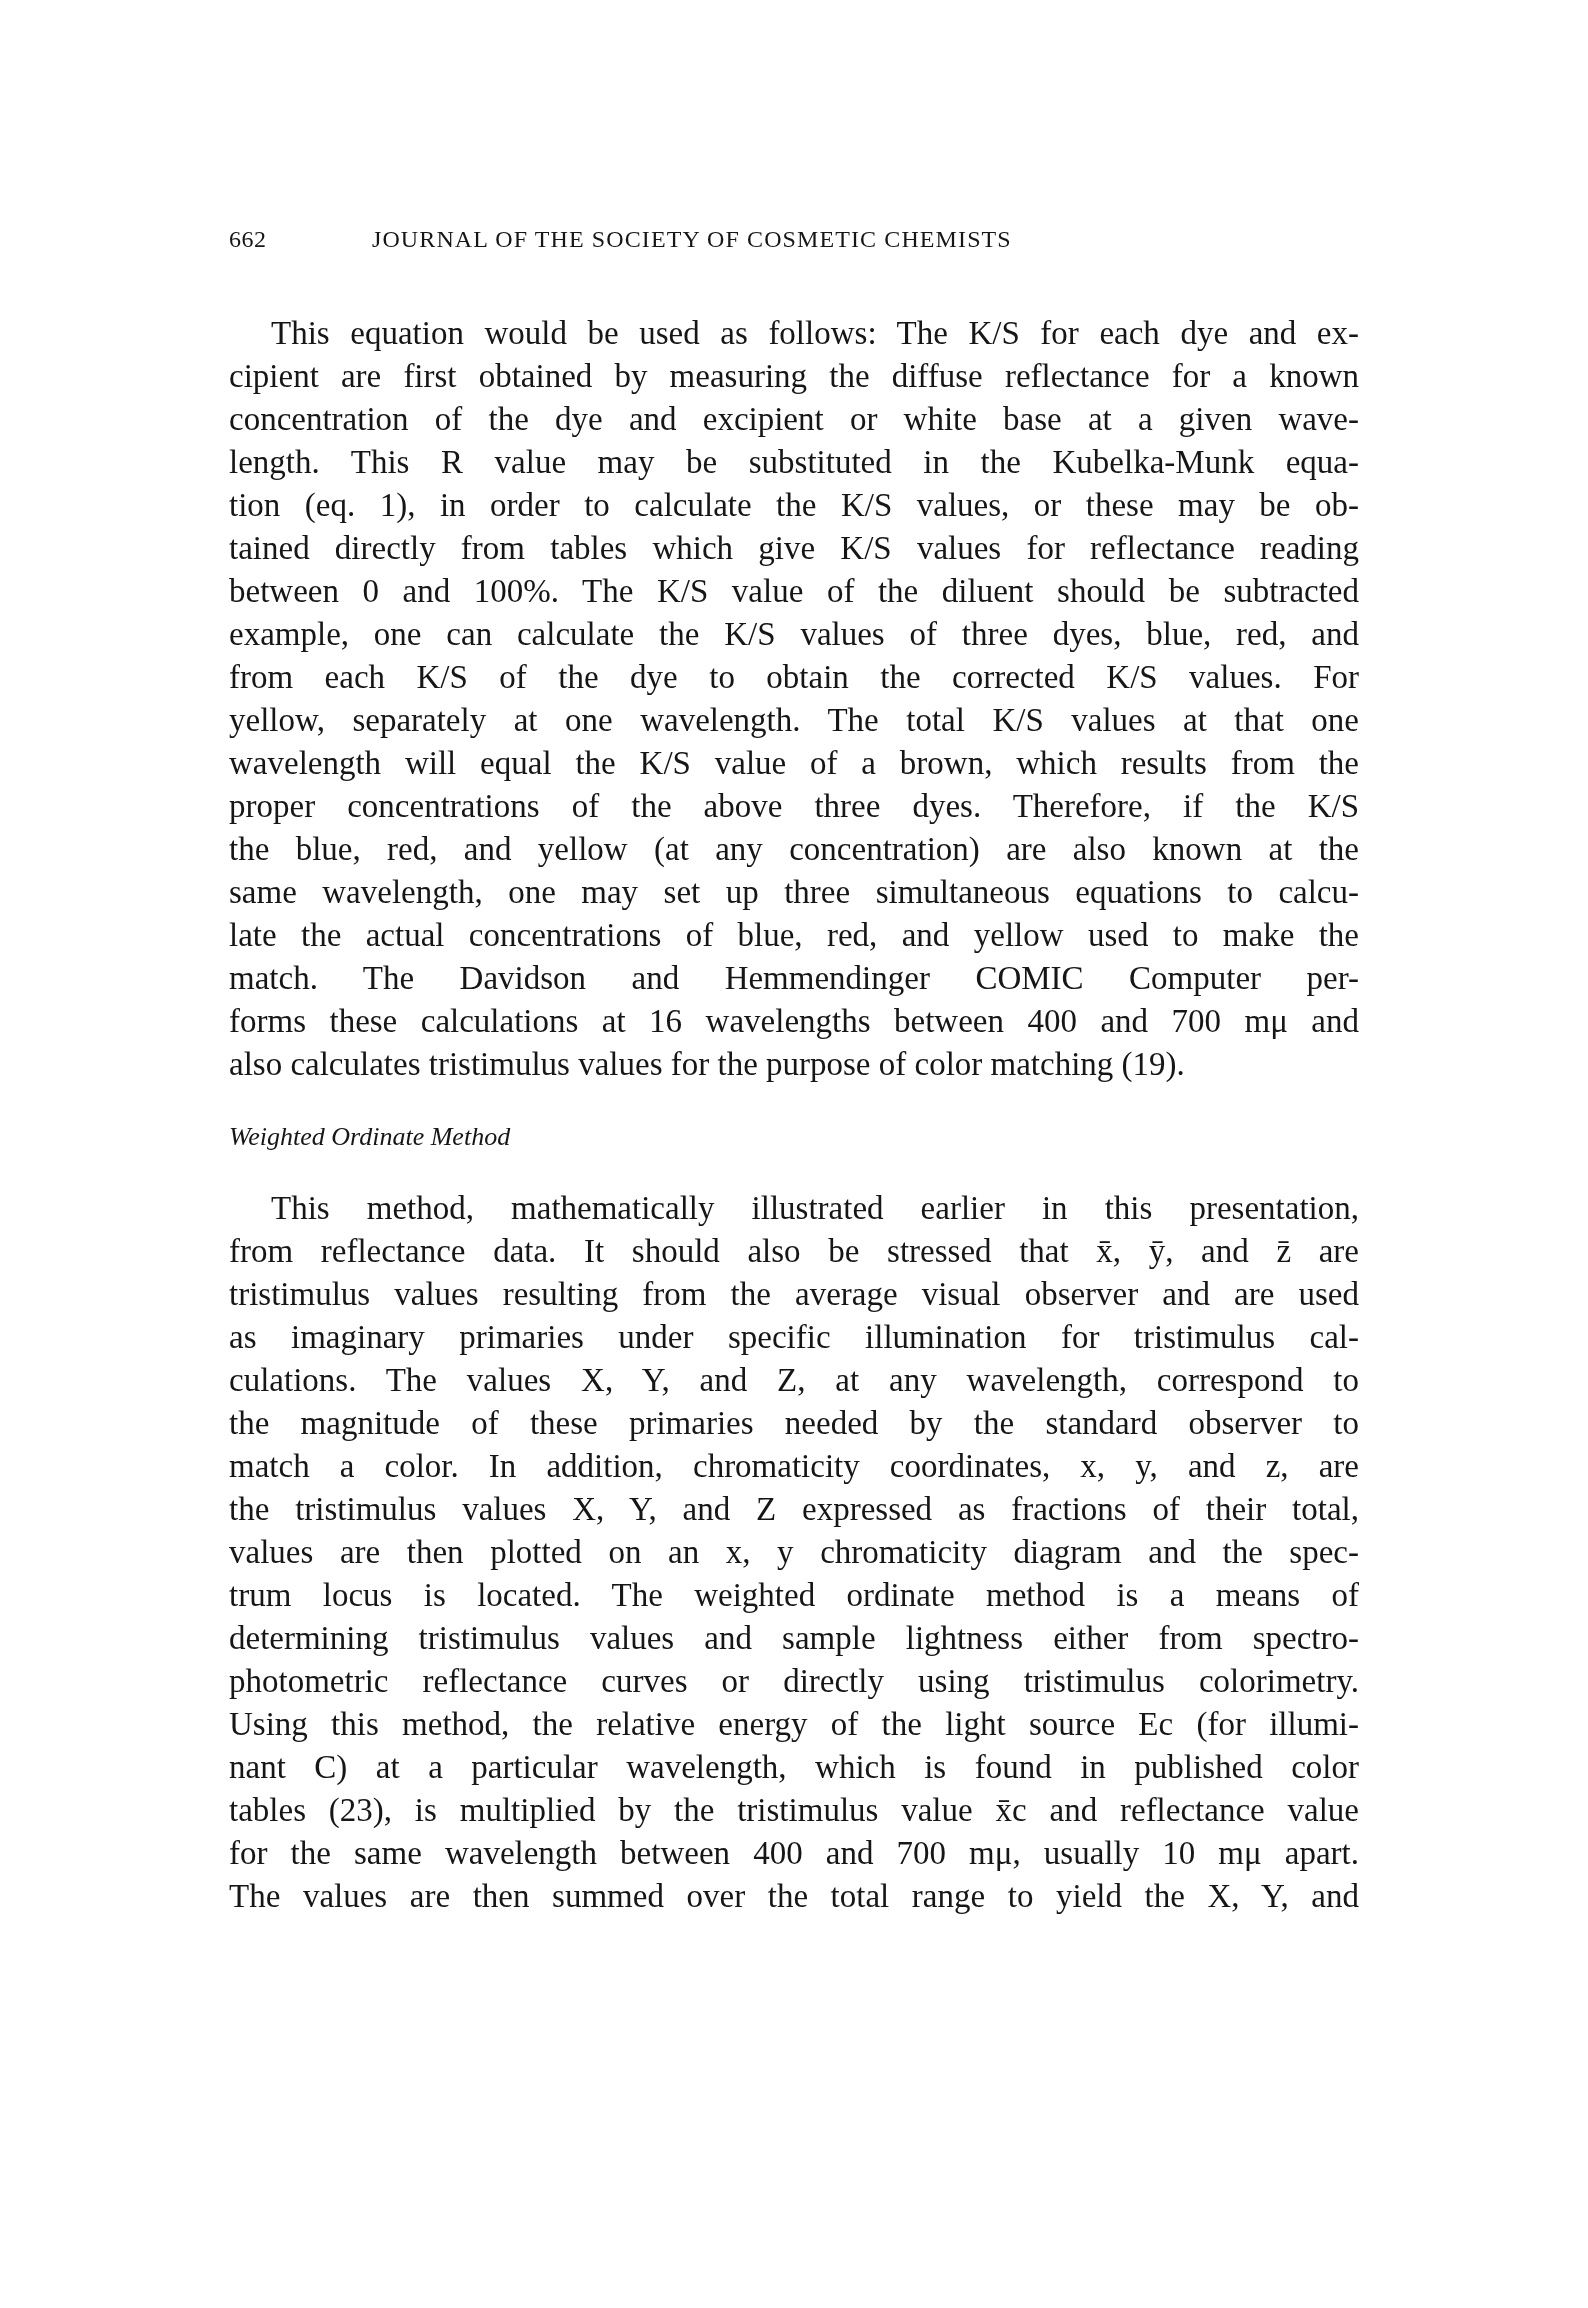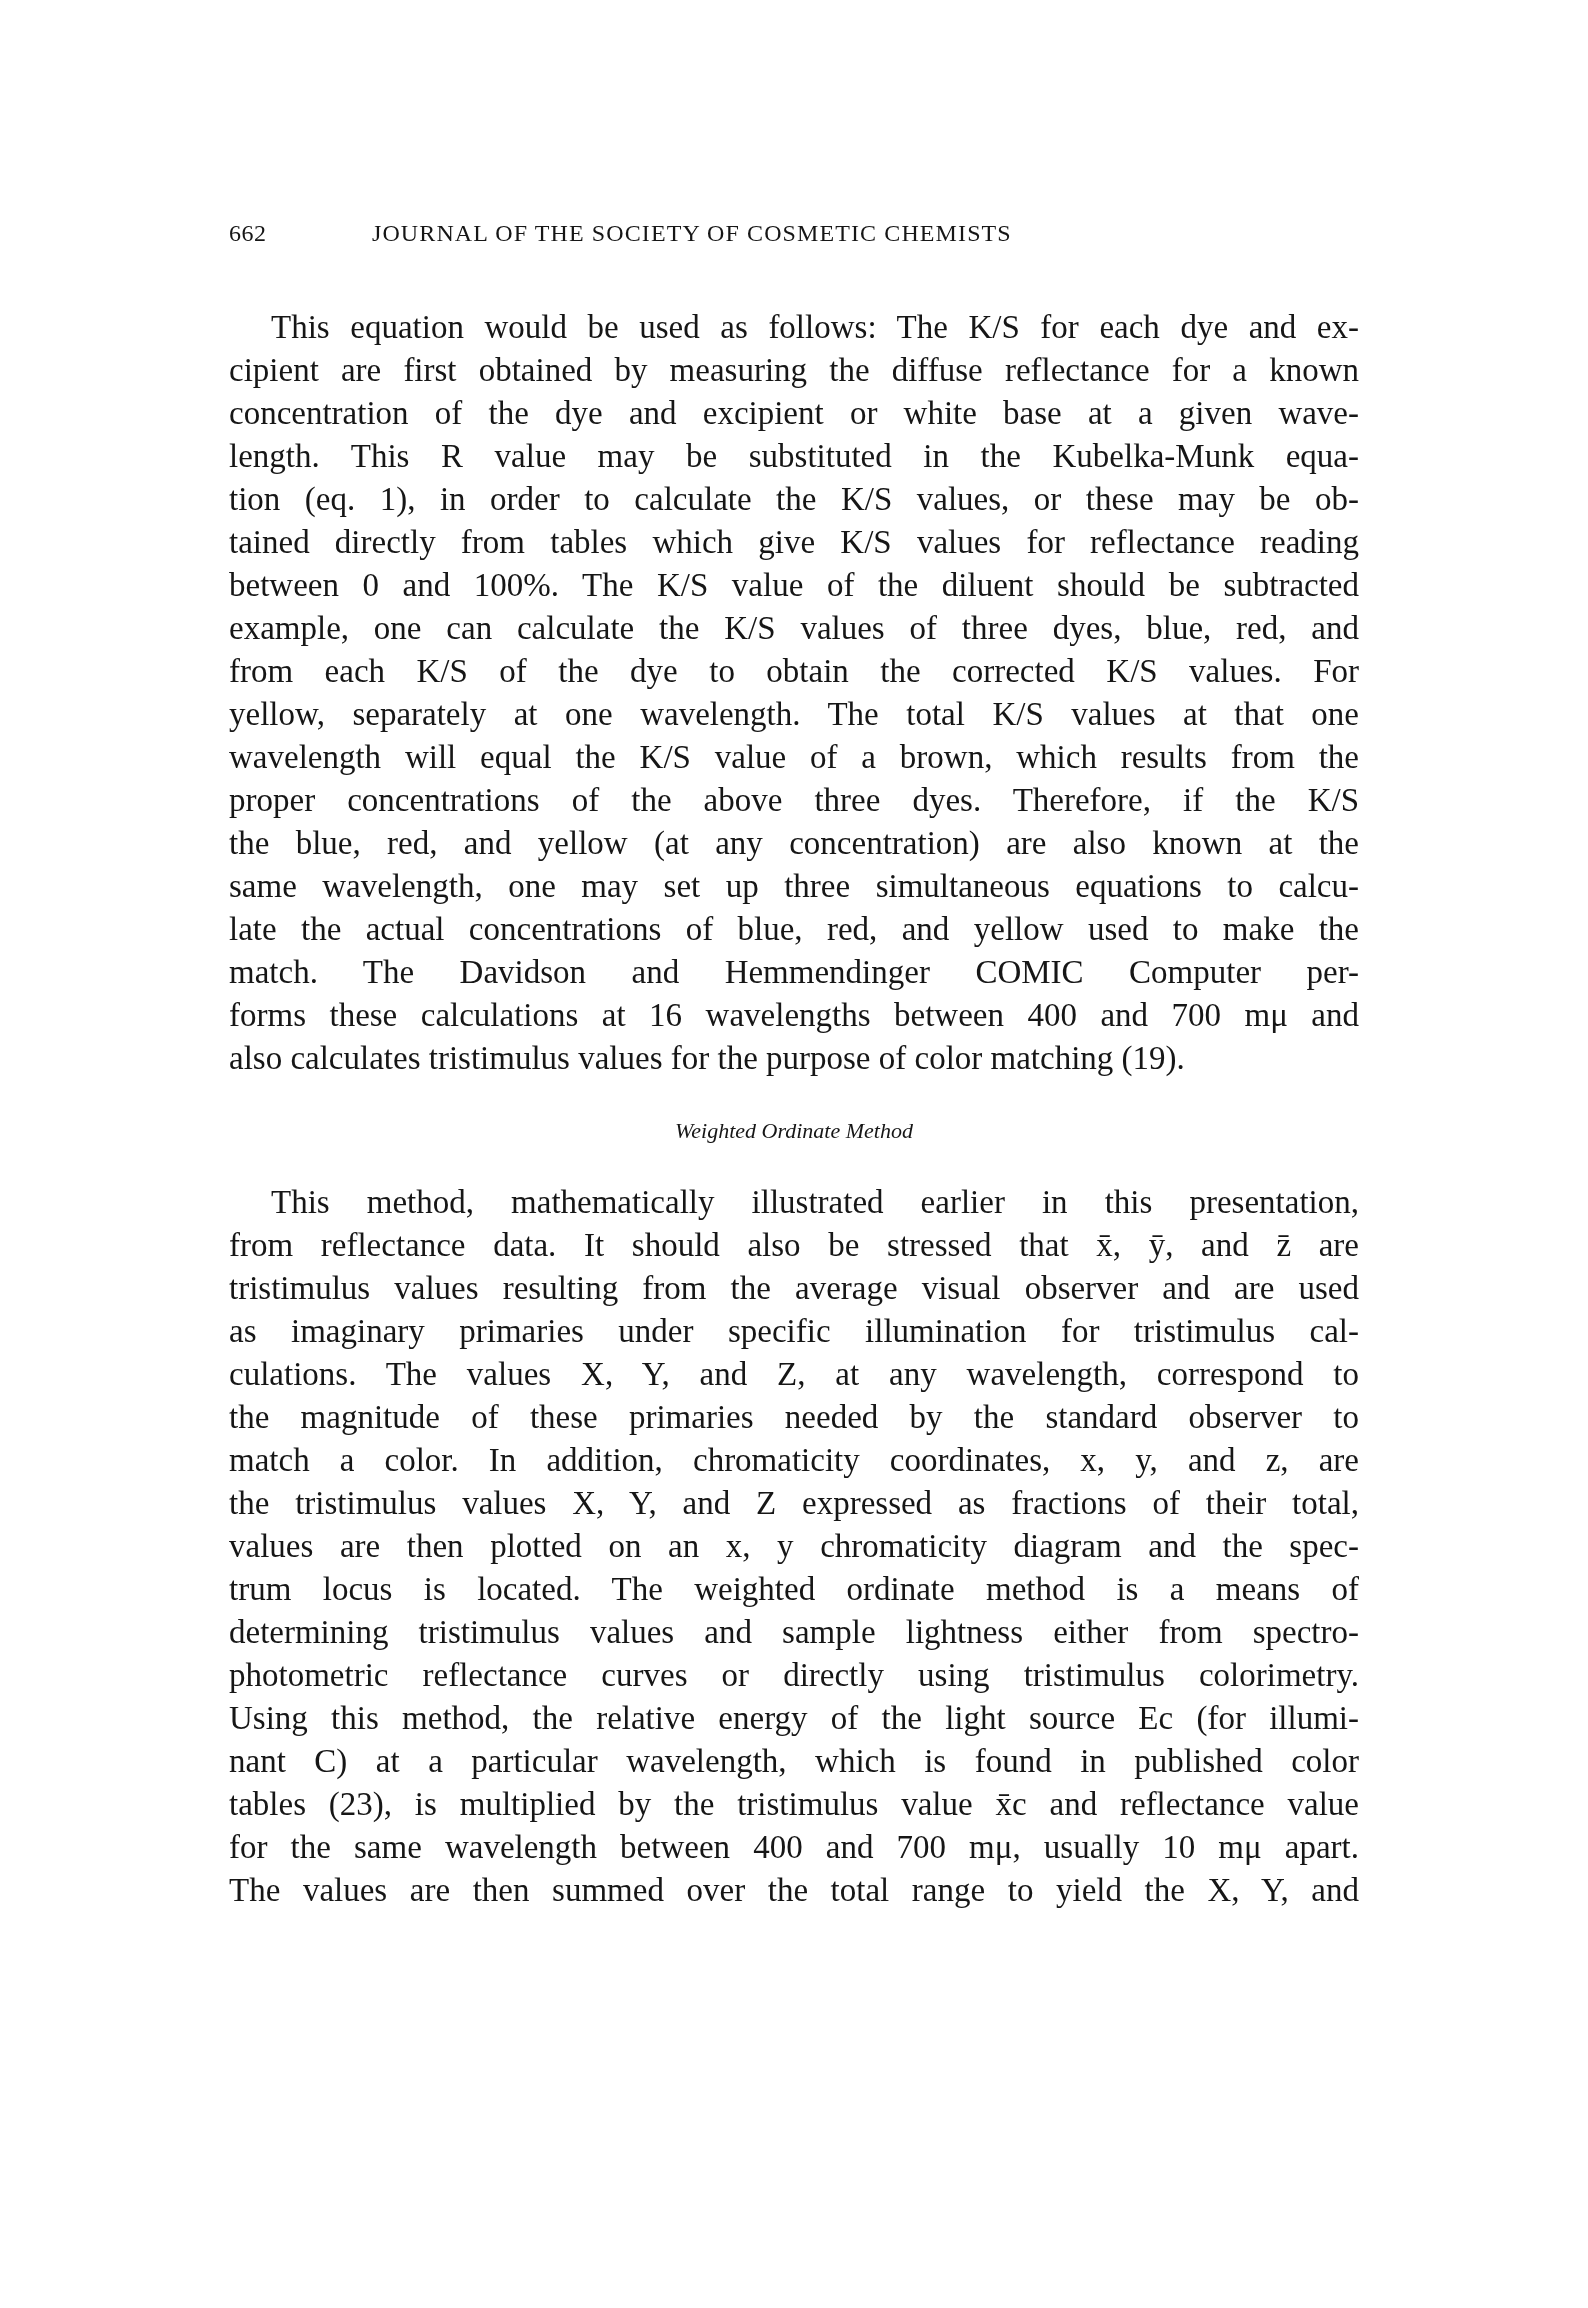--- a/index.html
+++ b/index.html
@@ -1,26 +1,26 @@
 <!DOCTYPE html>
 <html><head>
 <meta charset="utf-8">
 <style>
   html, body { margin: 0; padding: 0; background: #ffffff; }
   body { width: 1589px; height: 2308px; position: relative; overflow: hidden;
          font-family: "Liberation Serif", "DejaVu Serif", serif; color: #161616; }
-  .page { position: absolute; left: 229px; top: 220px; width: 1130px; }
+  .page { position: absolute; left: 229px; top: 226px; width: 1130px; }
   .running-head { display: flex; align-items: baseline; font-size: 24px; letter-spacing: 0.5px; height: 38px; }
   .running-head .pnum { width: 143px; }
   .running-head .jtitle { letter-spacing: 1.1px; }
   .line { display: block; font-size: 33px; line-height: 43px; height: 43px;
           text-align: justify; text-align-last: justify; white-space: nowrap; }
   .line.last { text-align-last: left; }
   .body1 { margin-top: 48px; }
-  .section-title { text-align: center; font-style: italic; font-size: 22px;
+  .section-title { text-align: left; font-style: italic; font-size: 26px;
                    line-height: 43px; margin-top: 29px; margin-bottom: 5.7px; }
   .indent { padding-left: 42px; margin-top: 29px; }
   .para { display: block; }
 </style>
 </head>
 <body>
 
 <div class="page">
 
   <div class="running-head">

